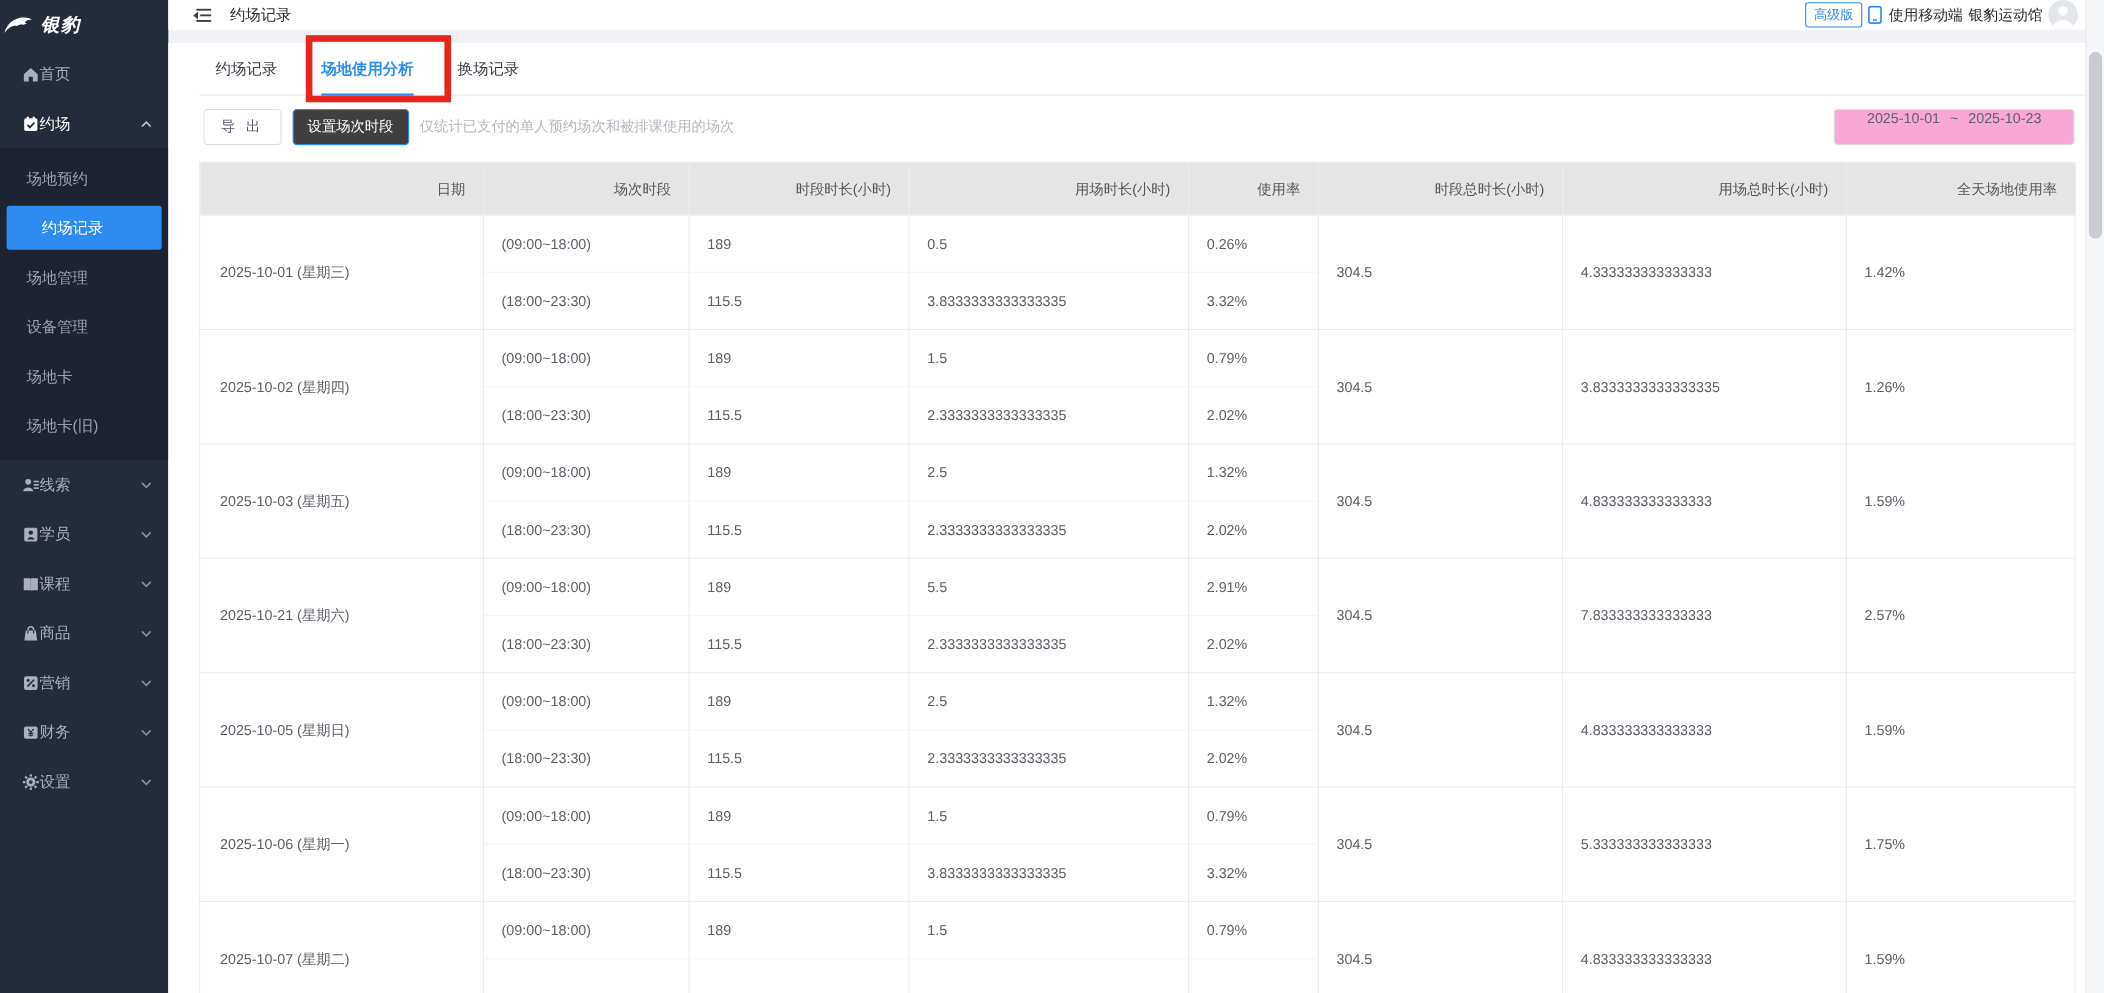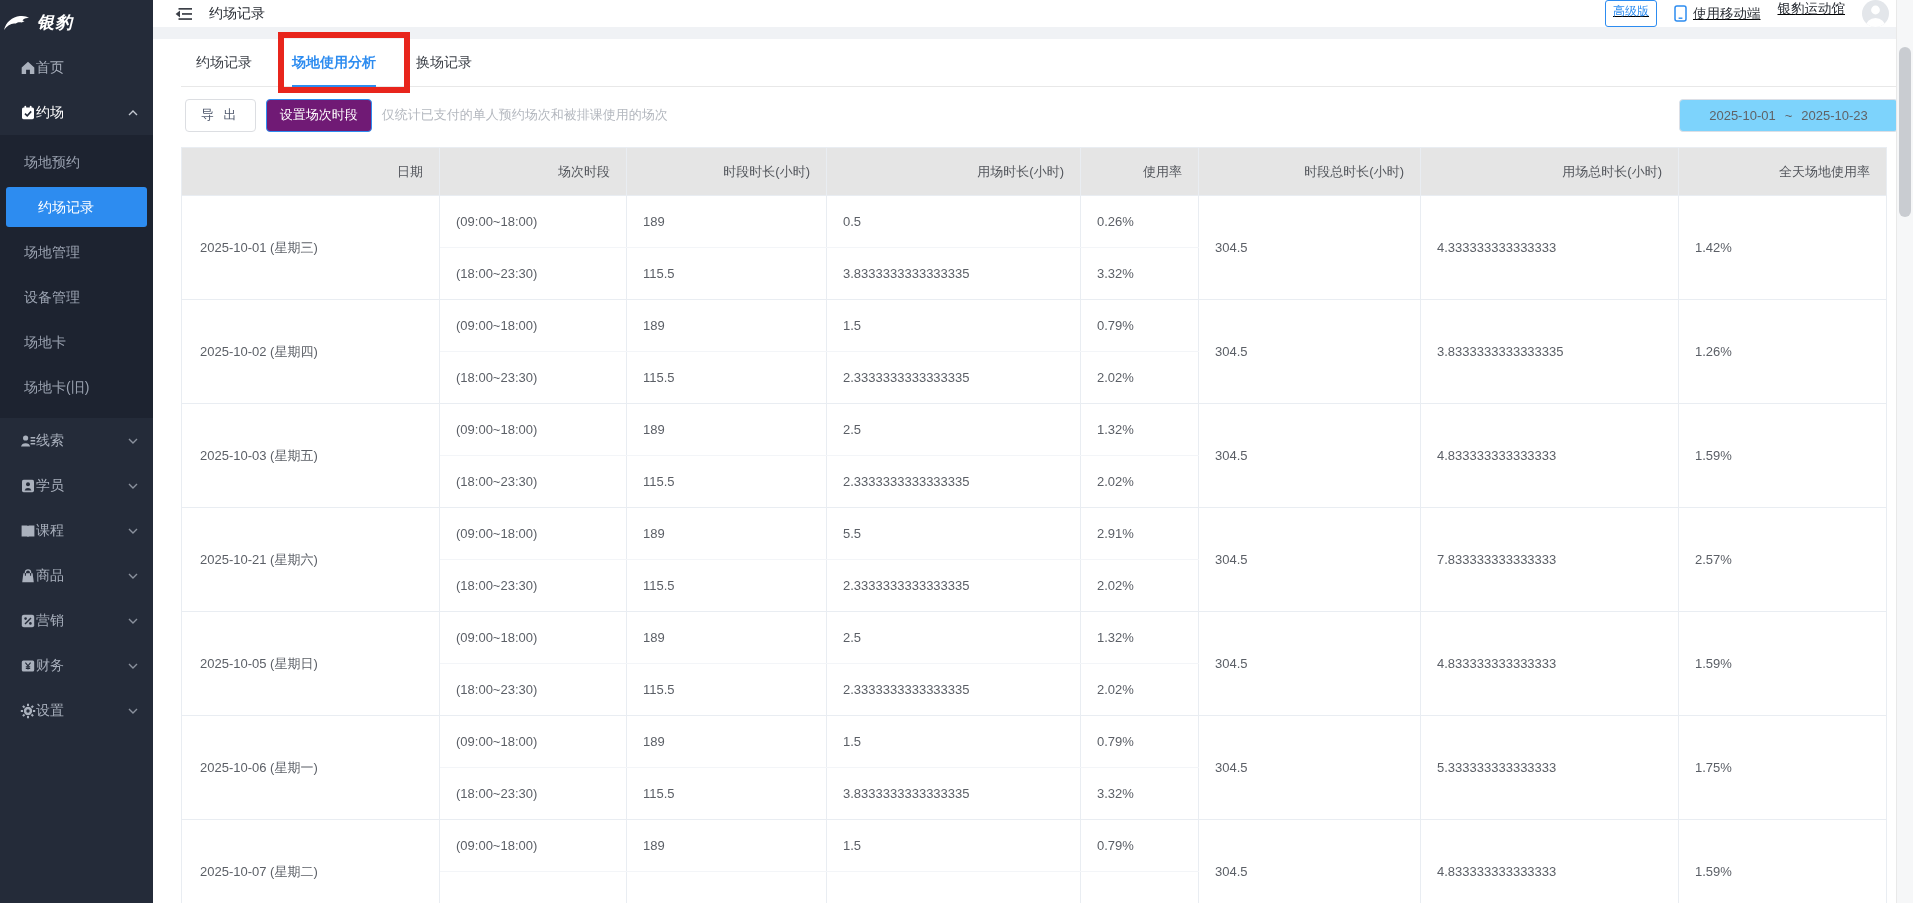--- a/index.html
+++ b/index.html
@@ -17,41 +17,41 @@
   .submenu { background:#1d2330; padding:5px 0 8px 0; }
   .sub-item { height:45px; line-height:45px; padding-left:24px; font-size:14px; color:#9aa2b0; cursor:pointer; }
   .sub-item.selected { background:#2d8cf0; color:#fff; margin:0 6px; padding-left:32px; border-radius:3px; line-height:40px; height:40px; margin-top:2px; margin-bottom:3px; }
   .ic { width:16px; height:16px; flex:0 0 16px; }
 
   
   .main { flex:1; display:flex; flex-direction:column; min-width:0; }
   .topbar { height:45px; background:#fff; display:flex; align-items:center; padding:0 24px 0 20px; }
   .collapse-ic { width:21px; height:18px; cursor:pointer; }
   .topbar-title { font-size:14px; color:#2b2f36; margin-left:15px; }
-  .topbar-right { margin-left:auto; display:flex; gap:17px;text-decoration:underline; }
+  .topbar-right { margin-left:auto; display:flex; align-items:center; gap:5px; }
   .plan-badge { border:1px solid #2d8cf0; color:#2d8cf0; font-size:12px; padding:2px 7px; border-radius:3px; cursor:pointer; }
   .mobile { display:flex; align-items:center; gap:6px; font-size:13.5px; color:#2b2f36; cursor:pointer; }
   .store { font-size:13.5px; color:#2b2f36; cursor:pointer; }
   .avatar { width:27px; height:27px; border-radius:50%; background:#e3e6ea; overflow:hidden; display:flex; align-items:flex-end; justify-content:center; cursor:pointer; }
 
   .content { background:#fff; margin-top:12px; flex:1; position:relative; padding:0 0 0 28px; }
 
   
   .tabs { display:flex; padding-left:15px; gap:40px; border-bottom:1px solid #e8e8e8; height:48px; }
   .tab { font-size:14px; color:#3c4048; line-height:46px; height:48px; cursor:pointer; }
   .tab.active { color:#2d8cf0; font-weight:bold; border-bottom:2px solid #2d8cf0; }
   .redbox { position:absolute; left:125px; top:-7px; width:132px; height:61px; border:6px solid #e8251c; z-index:6; pointer-events:none; }
 
   
-  .toolbar { display:flex; align-items:center; margin-top:11px; padding-left:4px; padding-right:15px; height:34px; }
+  .toolbar { display:flex; align-items:center; margin-top:11px; padding-left:4px; padding-right:27px; height:34px; }
   .btn { height:33px; border-radius:4px; font-size:13px; display:inline-flex; align-items:center; cursor:pointer; }
   .btn-default { background:#fff; border:1px solid #dcdee2; color:#515a6e; padding:0 15px; letter-spacing:3px; }
-  .btn-primary { background:#701a75; border:1px solid #2d8cf0; color:#fff; padding:0 13px; margin-left:10px; }
+  .btn-primary { background:#404040; border:1px solid #2d8cf0; color:#fff; padding:0 13px; margin-left:10px; }
   .hint { font-size:13px; color:#b4b8bf; margin-left:10px; }
-  .date-range { margin-left:auto; width:219px; height:33px; border:1px solid #dcdfe6; border-radius:4px; background:#7dd3fc; display:flex; align-items:center; justify-content:center; gap:9px; font-size:13px; color:#606266; cursor:pointer; }
+  .date-range { margin-left:auto; width:219px; height:33px; border:1px solid #dcdfe6; border-radius:4px; background:#f9a8d4; display:flex; align-items:flex-start; justify-content:center; gap:9px; font-size:13px; color:#606266; cursor:pointer; }
 
   
   table { width:1705px; margin-top:15px; border-collapse:collapse; table-layout:fixed; font-size:13px; color:#5b5f66; background:#fff; }
   th { background:#e5e5e5; font-weight:400; color:#53565c; text-align:right; height:48px; padding:0 16px; border:1px solid #e9edf2; }
   th:first-child { padding-left:18px; }
   td { height:52px; padding:0 16px; border:1px solid #e9edf2; vertical-align:middle; background:#fff; }
   td.date-cell { padding-left:18px; }
   td.light-bottom { border-bottom:1px solid #f3f5f8; }
 
   

